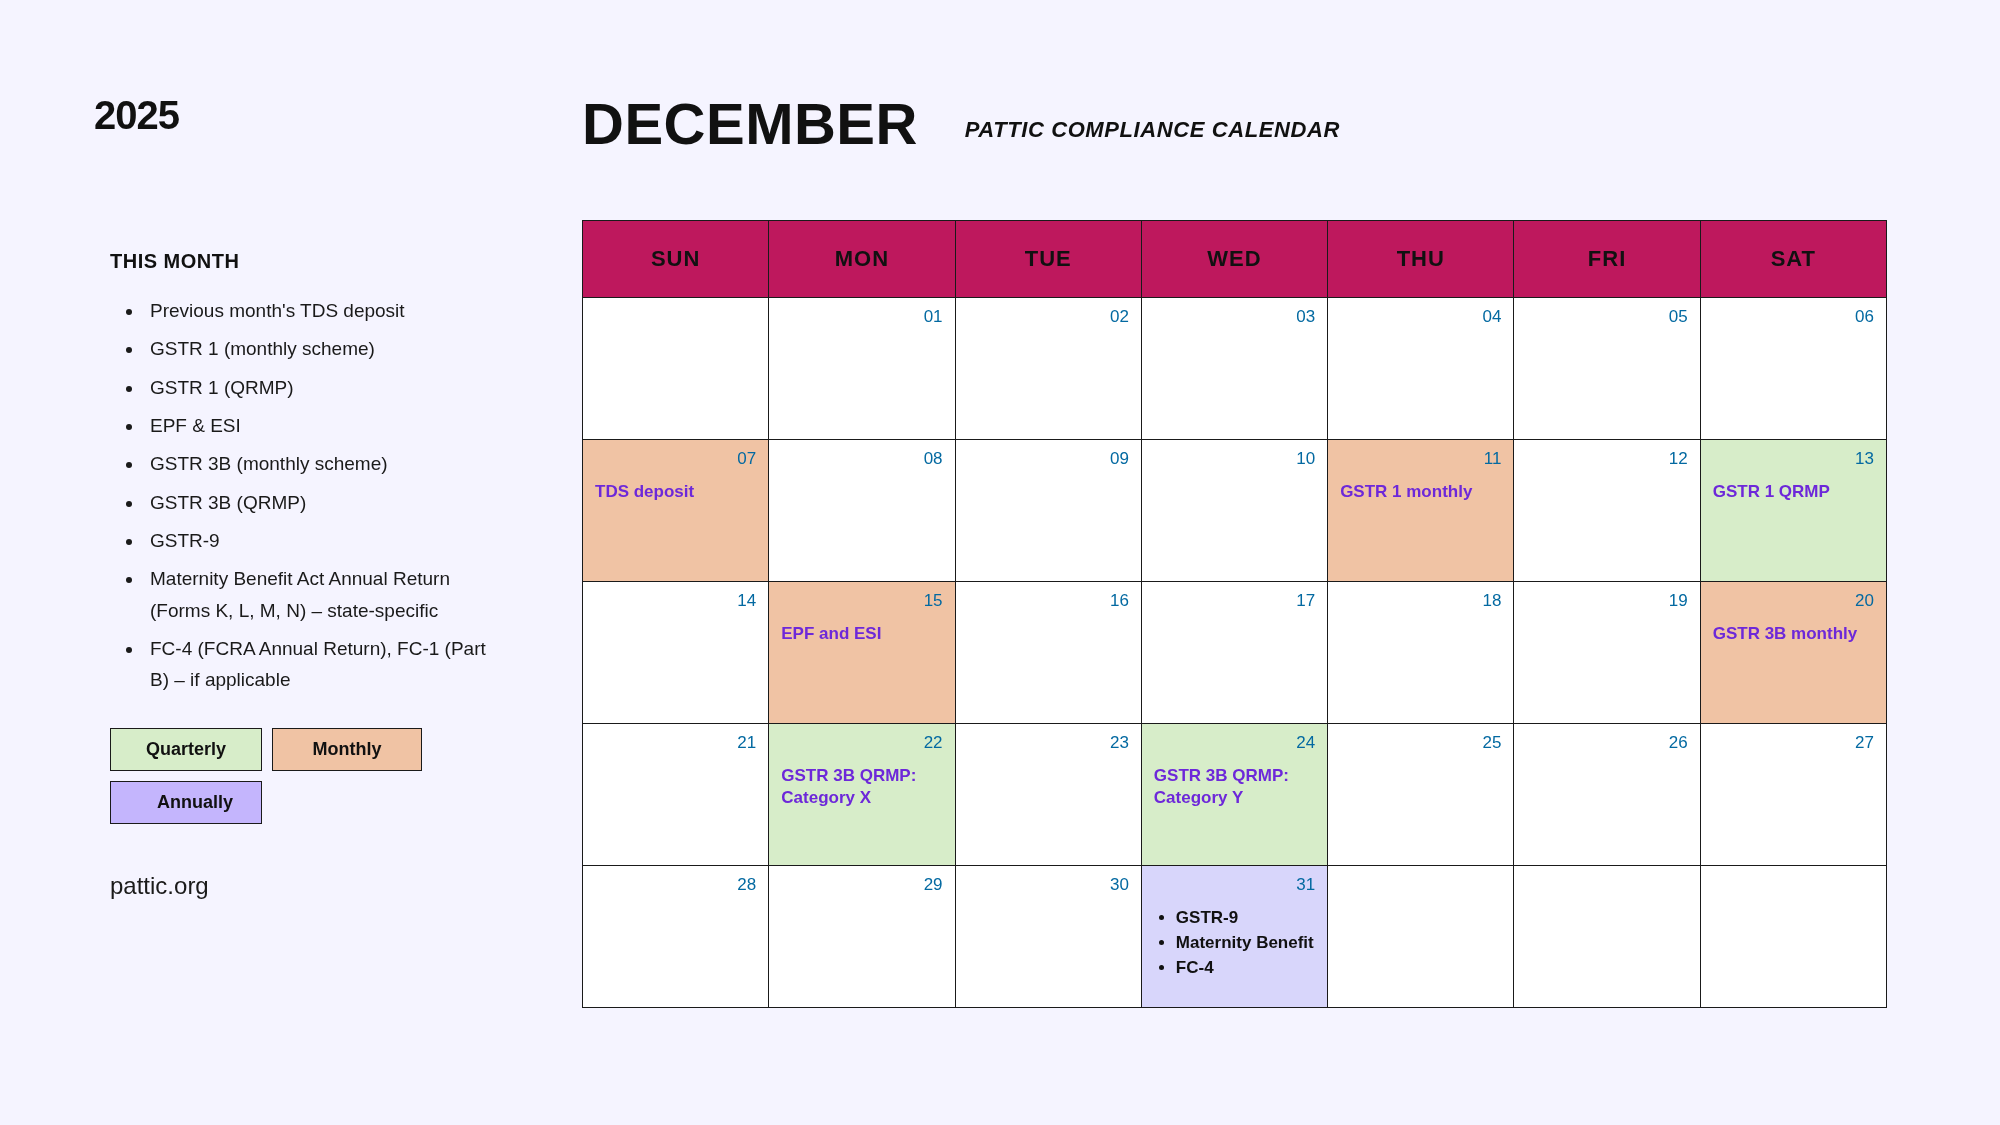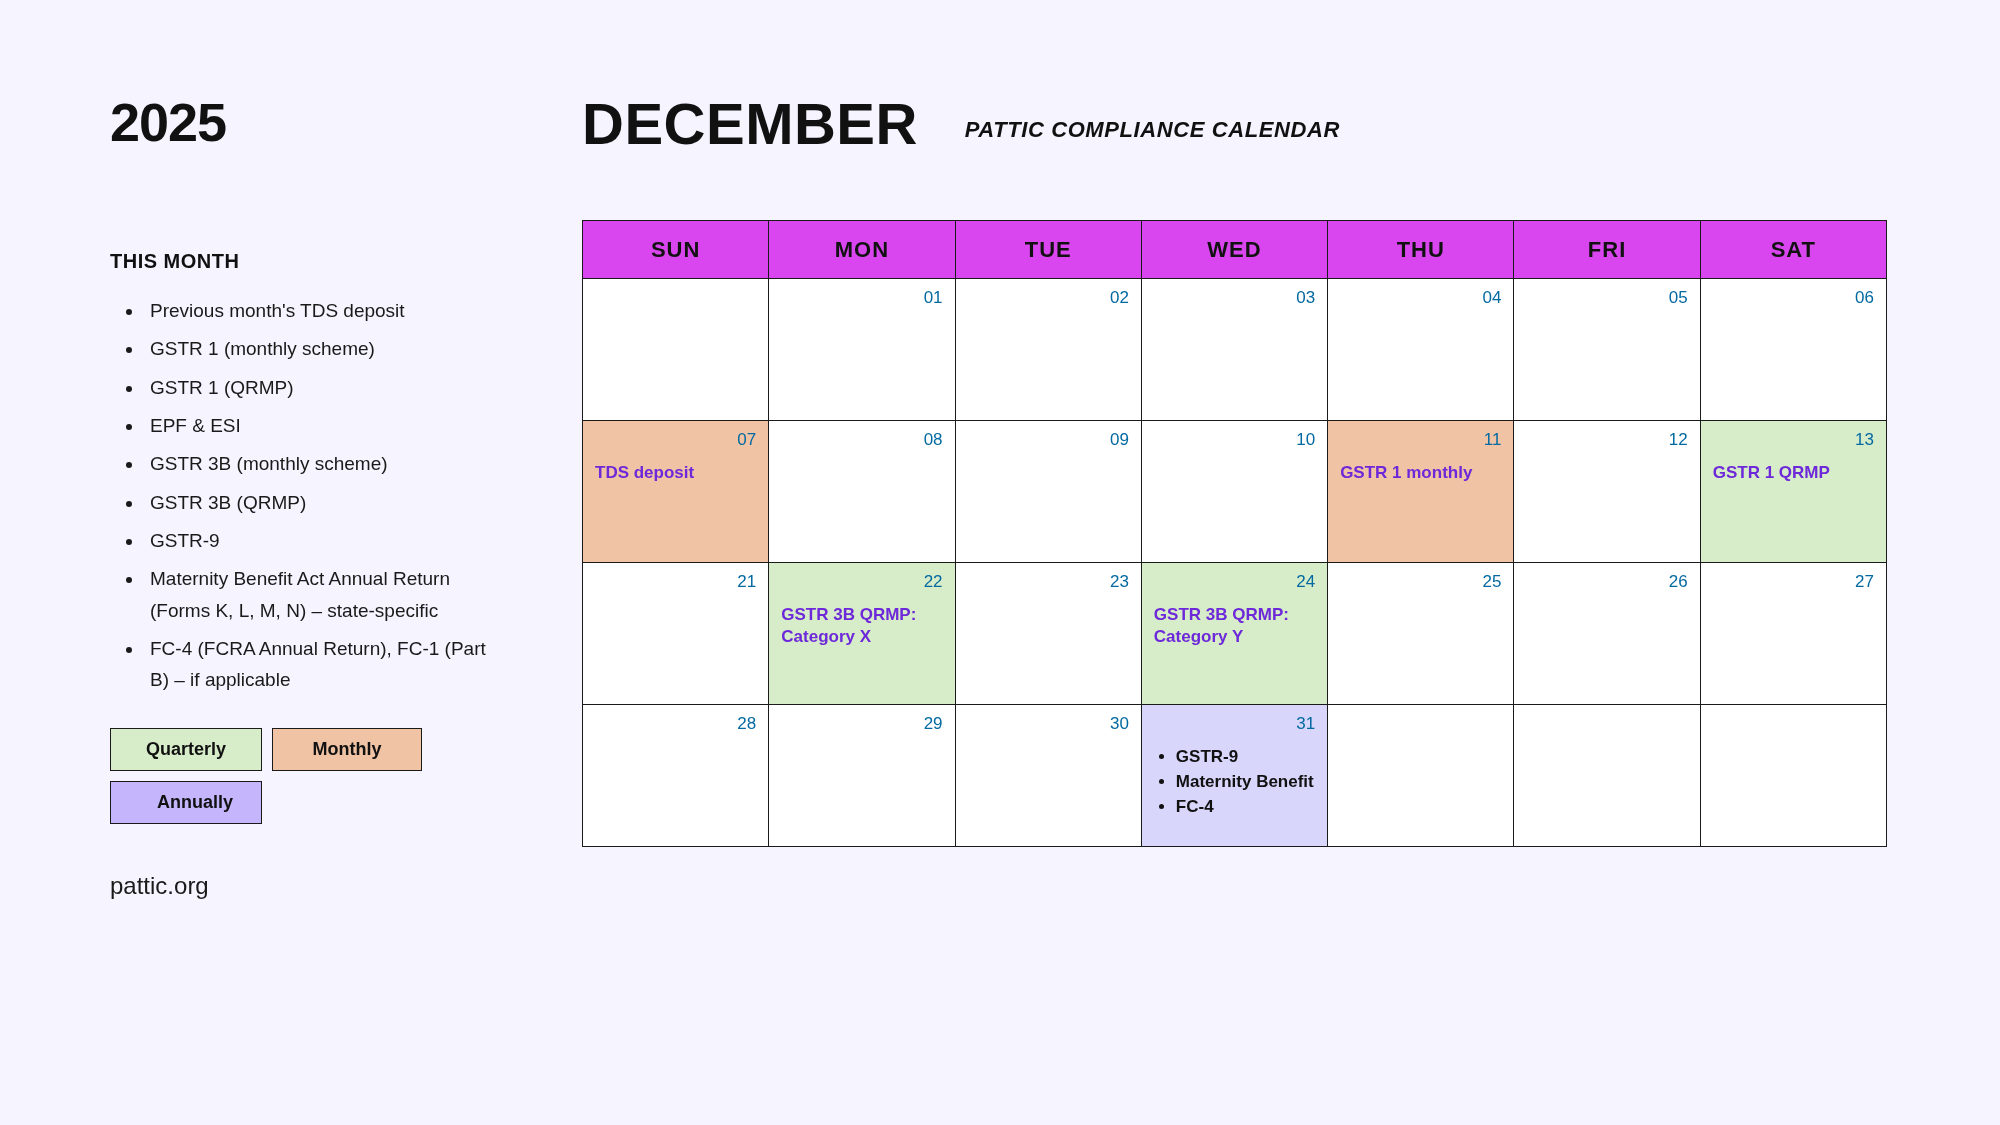--- a/index.html
+++ b/index.html
@@ -13,23 +13,23 @@
   .page {
     position: relative;
     width: 2000px;
     height: 1125px;
     background: #f5f4ff;
   }
 
   
   .year {
     position: absolute;
-    left: 110px;
+    left: 94px;
     top: 95px;
-    font-size: 54px;
+    font-size: 40px;
     font-weight: 700;
     letter-spacing: -1px;
     color: #111111;
     line-height: 1;
   }
   .month-title {
     position: absolute;
     left: 582px;
     top: 95px;
     font-size: 58px;
@@ -107,23 +107,23 @@
   .calendar {
     position: absolute;
     left: 582px;
     top: 220px;
     width: 1305px;
     border: 1px solid #1a1a1a;
     border-collapse: collapse;
     table-layout: fixed;
   }
   .calendar th {
-    background: #d946ef;
+    background: #be185d;
     border: 1px solid #1a1a1a;
-    height: 58px;
+    height: 77px;
     font-size: 22px;
     font-weight: 700;
     letter-spacing: 1px;
     color: #111111;
   }
   .calendar td {
     border: 1px solid #1a1a1a;
     height: 142px;
     vertical-align: top;
     background: #ffffff;
@@ -253,20 +253,45 @@
           <td class="empty">
             <span class="daynum">12</span>
           </td>
           <td class="quarterly">
             <span class="daynum">13</span>
             <div class="evt">GSTR 1 QRMP</div>
           </td>
         </tr>
         <tr>
           <td class="empty">
+            <span class="daynum">14</span>
+          </td>
+          <td class="monthly">
+            <span class="daynum">15</span>
+            <div class="evt">EPF and ESI</div>
+          </td>
+          <td class="empty">
+            <span class="daynum">16</span>
+          </td>
+          <td class="empty">
+            <span class="daynum">17</span>
+          </td>
+          <td class="empty">
+            <span class="daynum">18</span>
+          </td>
+          <td class="empty">
+            <span class="daynum">19</span>
+          </td>
+          <td class="monthly">
+            <span class="daynum">20</span>
+            <div class="evt">GSTR 3B monthly</div>
+          </td>
+        </tr>
+        <tr>
+          <td class="empty">
             <span class="daynum">21</span>
           </td>
           <td class="quarterly">
             <span class="daynum">22</span>
             <div class="evt">GSTR 3B QRMP: Category X</div>
           </td>
           <td class="empty">
             <span class="daynum">23</span>
           </td>
           <td class="quarterly">

